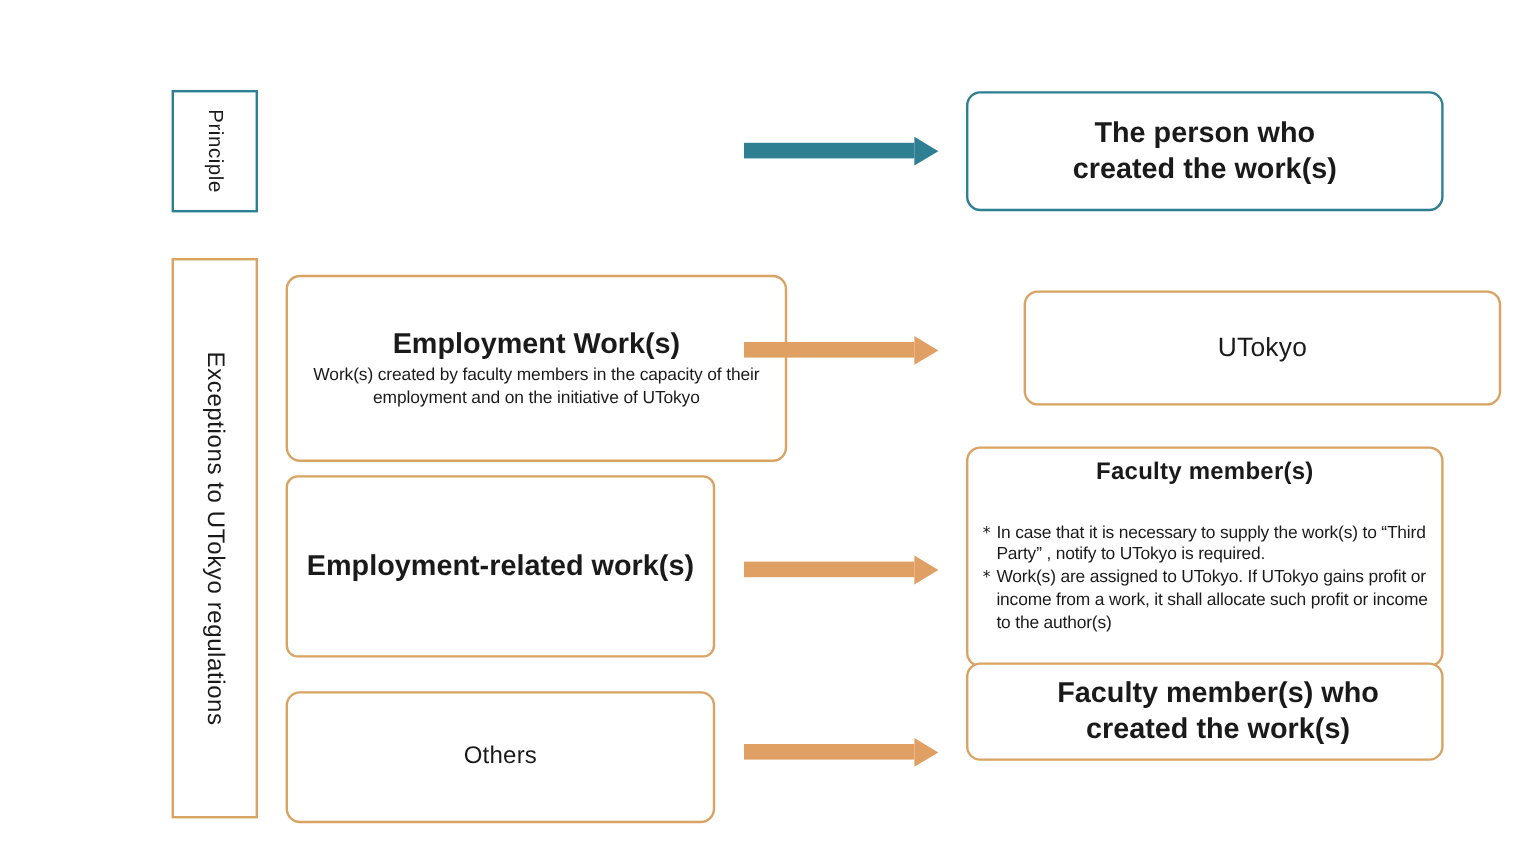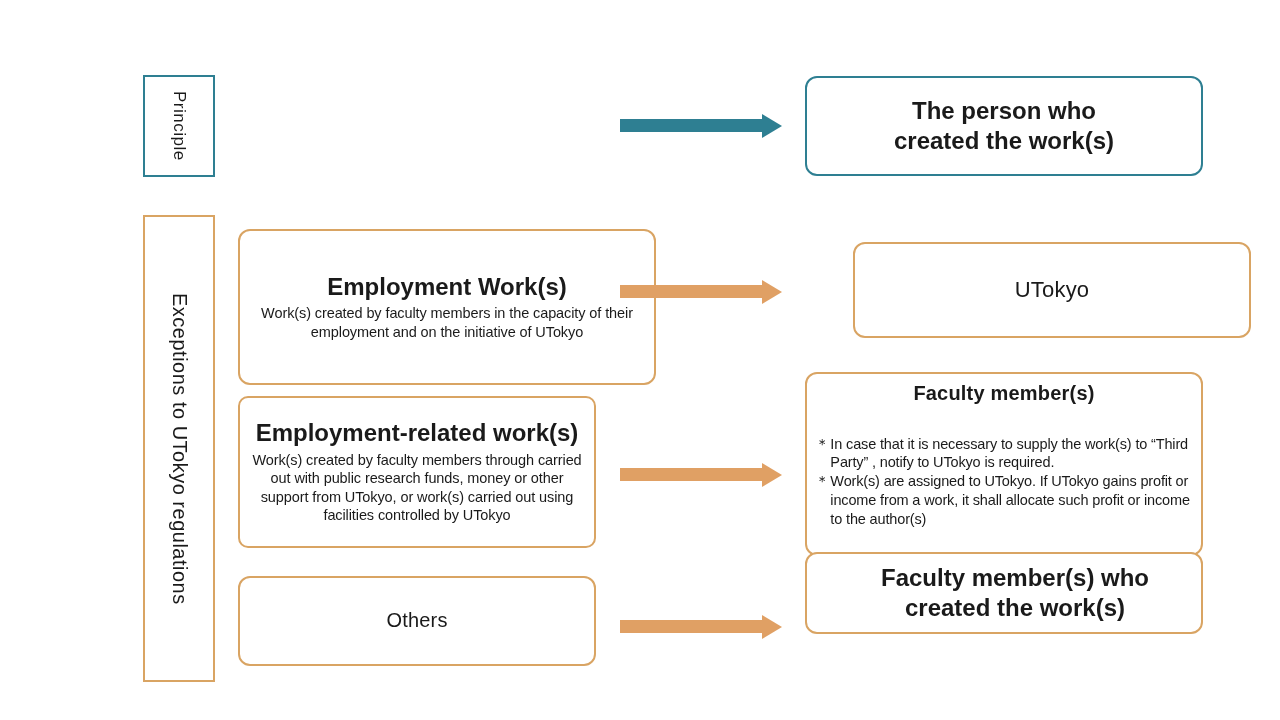--- a/index.html
+++ b/index.html
@@ -85,21 +85,21 @@
     font-size: 14.5px;
     line-height: 1.28;
     margin-top: 3px;
     letter-spacing: -0.1px;
   }
 
   
   .b-general      { left: 238px; top: 76px;  width: 358px; height: 100px; }
   .b-employment   { left: 238px; top: 229px; width: 418px; height: 156px; }
   .b-related      { left: 238px; top: 396px; width: 358px; height: 152px; border-radius: 10px; }
-  .b-others       { left: 238px; top: 576px; width: 358px; height: 90px; }
+  .b-others       { left: 238px; top: 576px; width: 358px; height: 110px; }
 
   
   .b-person       { left: 805px; top: 76px;  width: 398px; height: 100px; }
   .b-utokyo       { left: 853px; top: 242px; width: 398px; height: 96px;  }
   .b-faculty      { left: 805px; top: 372px; width: 398px; height: 184px; }
   .b-faculty-who  { left: 805px; top: 552px; width: 398px; height: 82px; padding-left: 32px;  }
 
   .b-person .title,
   .b-faculty-who .title { font-weight: 700; font-size: 21px; line-height: 1.25; }
   .b-utokyo .title { font-size: 22px; }
@@ -200,21 +200,20 @@
     <div class="shaft" style="width:142px;"></div>
     <div class="head" style="left:142px;"></div>
   </div>
 
   <div class="box orange b-utokyo">
     <div class="title">UTokyo</div>
   </div>
 
   <div class="box orange b-related">
     <div class="title bold">Employment-related work(s)</div>
-    <div class="body">Work(s) created by faculty members through carried out with public research funds, money or other support from UTokyo, or work(s) carried out using facilities controlled by UTokyo</div>
   </div>
 
   <div class="arrow orange a-3">
     <div class="shaft" style="width:142px;"></div>
     <div class="head" style="left:142px;"></div>
   </div>
 
   <div class="box orange b-faculty">
     <div class="title">Faculty member(s)</div>
     <div class="notes">

